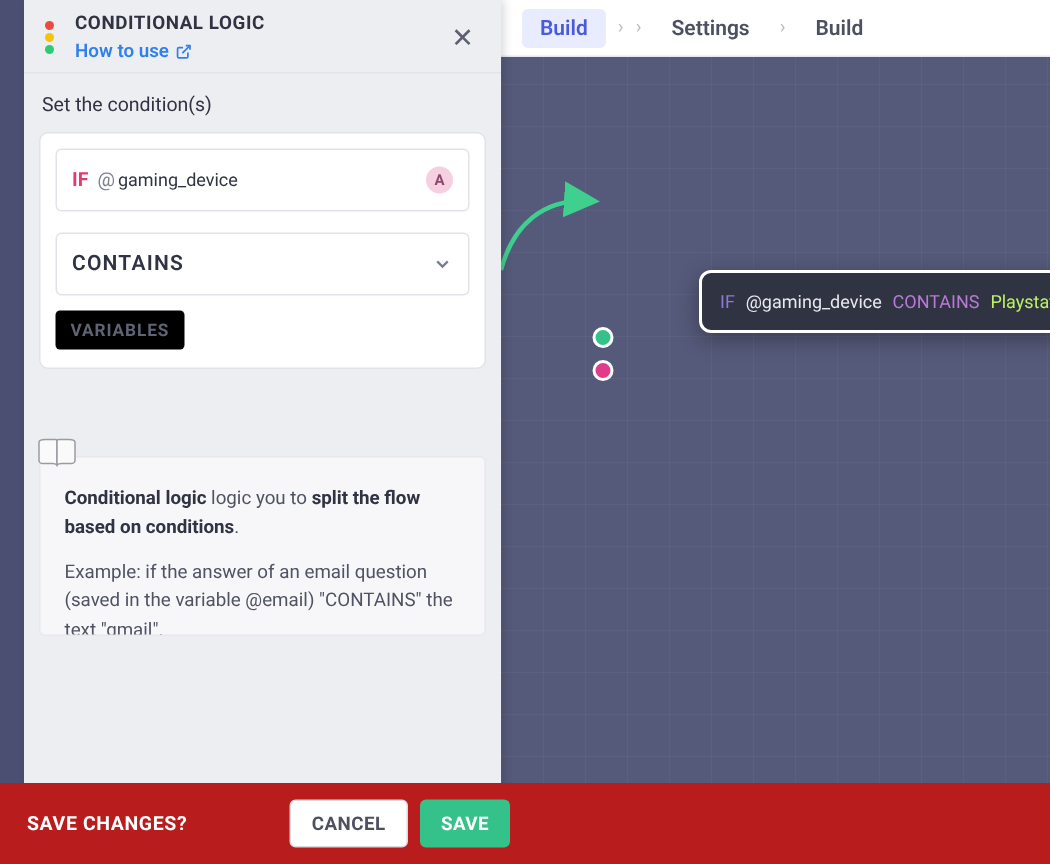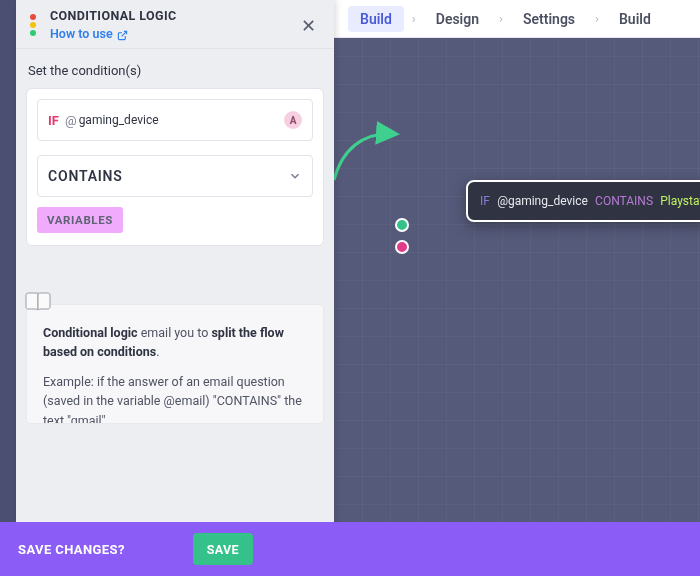--- a/index.html
+++ b/index.html
@@ -16,21 +16,21 @@
     display: flex; align-items: center; padding: 8px 14px 6px 14px;
     border-bottom: 1px solid #e2e3e8;
   }
   .traffic { width: 12px; height: 26px; margin-right: 8px; display: flex; flex-direction: column; justify-content: center; gap: 2px; }
   .traffic .dot { width: 6px; height: 6px; border-radius: 50%; }
   .traffic .r { background: #e74c3c; }
   .traffic .y { background: #f1c40f; }
   .traffic .g { background: #2ecc71; }
   .panel-header-titles { flex: 1; }
   .panel-title { font-size: 12.5px; font-weight: 700; color: #2f3342; letter-spacing: 0.4px; }
-  .howto { font-size: 12.5px; color: #2f80ed; font-weight: 600; display: inline-flex; align-items: flex-end; gap: 4px; margin-top: 2px; cursor: pointer; }
+  .howto { font-size: 12.5px; color: #2f80ed; font-weight: 600; display: inline-flex; align-items: center; gap: 4px; margin-top: 2px; cursor: pointer; }
   .close-x { color: #5b5f70; font-size: 18px; cursor: pointer; padding: 4px; }
 
   .panel-body { padding: 10px 10px 0 10px; flex: 0 0 auto; }
   .section-label { font-size: 13px; color: #2f3342; margin: 4px 2px 10px 2px; }
 
   .cond-card {
     background: #ffffff; border: 1px solid #e2e3ea; border-radius: 6px;
     padding: 10px 10px 12px 10px;
   }
   .row {
@@ -45,21 +45,21 @@
   .a-badge {
     margin-left: auto; width: 18px; height: 18px; border-radius: 50%;
     background: #f6cfe1; color: #8c4a6a; font-size: 10px; font-weight: 700;
     display: flex; align-items: center; justify-content: center;
   }
   .op-row { justify-content: space-between; cursor: pointer; }
   .op-text { font-size: 14px; letter-spacing: 0.8px; color: #2f3342; font-weight: 600; }
   .chev { color: #787d8f; }
   .val-text { font-size: 14px; color: #2f3342; }
   .vars-btn {
-    display: inline-block; background: #f0abfc; color: #5f6374;
+    display: inline-block; background: #000000; color: #5f6374;
     font-size: 11.5px; font-weight: 700; letter-spacing: 0.6px;
     padding: 6px 10px; border-radius: 3px; cursor: pointer;
   }
 
   .add-btn {
     position: absolute; left: 264px; top: 318px;
     width: 34px; height: 34px; border-radius: 50%;
     background: #e23b8a; color: #fff; display: flex; align-items: center; justify-content: center;
     font-size: 22px; font-weight: 400; box-shadow: 0 2px 5px rgba(0,0,0,0.25);
     cursor: pointer;
@@ -74,21 +74,21 @@
     background: #f7f7f9; border: 1px solid #e8e8ed; border-radius: 4px;
     padding: 18px 16px 0 16px; font-size: 12.5px; color: #4f5363; line-height: 1.55;
     height: 120px; overflow: hidden;
   }
   .help-card p { margin-bottom: 10px; }
   .help-card b { color: #2f3342; }
 
   
   .savebar {
     position: absolute; left: 0; bottom: 0; width: 700px; height: 54px;
-    background: #8b5cf6; display: flex; align-items: center;
+    background: #b91c1c; display: flex; align-items: center;
     padding: 0 18px; z-index: 30; color: #fff;
   }
   .savebar .q { font-size: 13px; font-weight: 700; letter-spacing: 0.4px; }
   .savebar .sp { flex: 1; max-width: 68px; }
   .btn {
     height: 32px; border-radius: 4px; padding: 0 14px; font-size: 12.5px;
     font-weight: 700; letter-spacing: 0.3px; display: flex; align-items: center;
     cursor: pointer; border: none;
   }
   .btn-cancel { background: #fff; color: #4c5061; margin-right: 8px; border: 1px solid #d8d9df; }
@@ -210,34 +210,33 @@
 
   <div class="help-wrap">
     <div class="book-icon">
       <svg width="28" height="22" viewBox="0 0 28 22">
         <path d="M2 4 C2 2 4 2 6 2 L13 2 C13.5 2 14 2.5 14 3 L14 19 C14 19 13 18 11 18 L4 18 C3 18 2 17 2 16 Z" fill="#fafafa" stroke="#9a9aa5" stroke-width="1"></path>
         <path d="M26 4 C26 2 24 2 22 2 L15 2 C14.5 2 14 2.5 14 3 L14 19 C14 19 15 18 17 18 L24 18 C25 18 26 17 26 16 Z" fill="#fafafa" stroke="#9a9aa5" stroke-width="1"></path>
       </svg>
     </div>
     <div class="help-card">
       <p>
-        <b>Conditional logic</b><span> email you to </span><b>split the flow based on conditions</b><span>.</span>
+        <b>Conditional logic</b><span> logic you to </span><b>split the flow based on conditions</b><span>.</span>
       </p>
       <p>Example: if the answer of an email question (saved in the variable @email) "CONTAINS" the text "gmail".</p>
 
     </div>
   </div>
 </div>
 
 <div class="canvas">
 
   <div class="topnav">
     <span class="nav-link active">Build</span>
     <span class="nav-sep">›</span>
-    <span class="nav-link">Design</span>
     <span class="nav-sep">›</span>
     <span class="nav-link">Settings</span>
     <span class="nav-sep">›</span>
     <span class="nav-link">Build</span>
   </div>
 
   <svg class="arrow" viewBox="0 0 70 70">
     <defs>
       <marker id="ah" markerWidth="8" markerHeight="8" refX="6" refY="4" orient="auto">
         <path d="M0 0 L8 4 L0 8 Z" fill="#3fcf8e"></path>
@@ -257,14 +256,15 @@
     </div>
     <div class="port green"></div>
     <div class="port pink"></div>
   </div>
 
 </div>
 
 <div class="savebar">
   <span class="q">SAVE CHANGES?</span>
   <span class="sp"></span>
+  <button class="btn btn-cancel">CANCEL</button>
   <button class="btn btn-save">SAVE</button>
 </div>
 
 </body></html>

